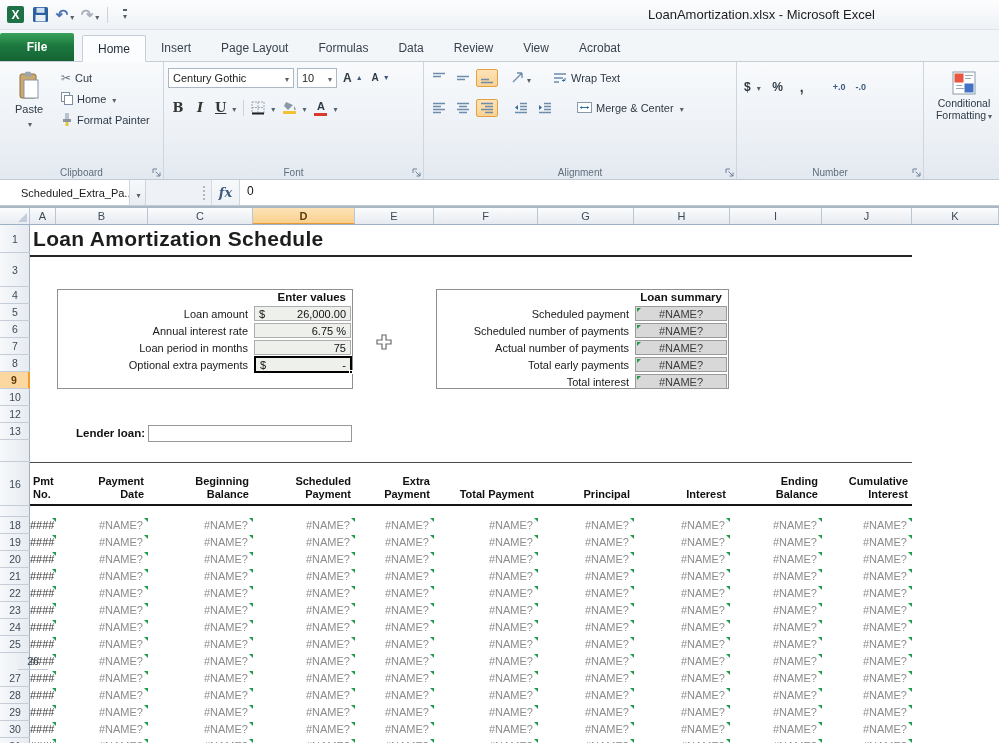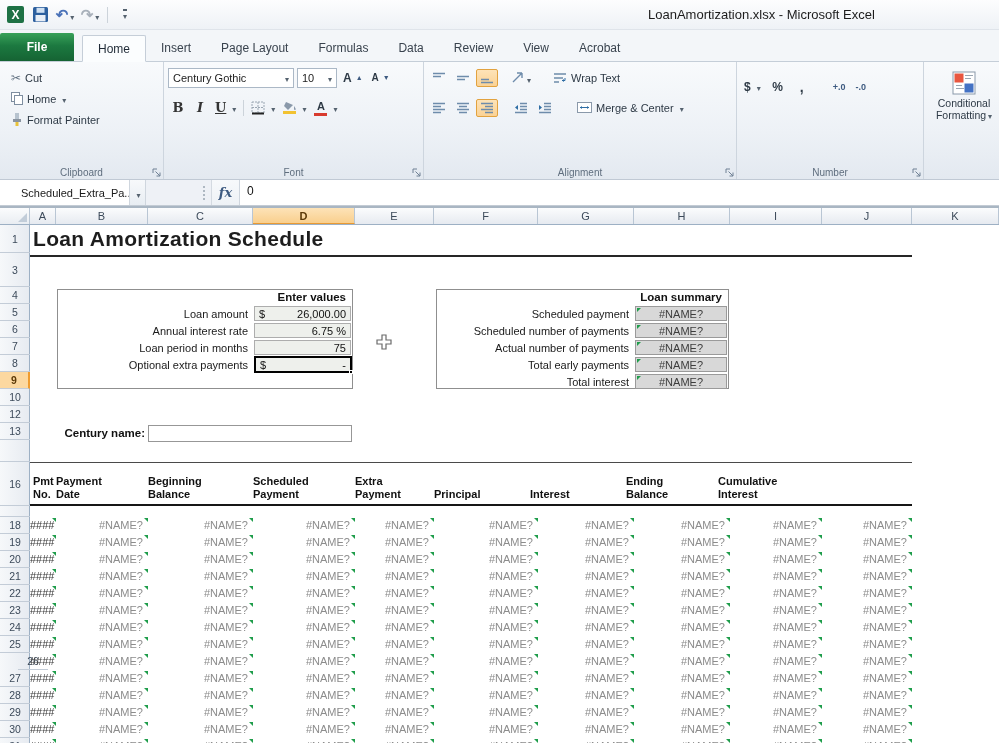--- a/index.html
+++ b/index.html
@@ -65,21 +65,21 @@
 .vcell{width:97px;height:15px;margin-right:1px;border:1px solid #adadad;background:#eef0ec;display:flex;justify-content:space-between;align-items:center;font-size:11px;color:#111;padding:0 4px;position:relative}
 .vcell.selcell{border:2px solid #000;height:17px;width:98px;margin-right:0}
 .fill-handle{position:absolute;right:-3px;bottom:-3px;width:4px;height:4px;background:#000;border:1px solid #fff}
 .scell{width:92px;height:15px;margin-right:1px;border:1px solid #9a9a9a;background:#d8d8d8;display:flex;align-items:center;justify-content:center;font-size:11px;color:#3d3d3d;position:relative}
 .tri{position:absolute;width:0;height:0}
 .tri.tl{left:1px;top:1px;border-top:4px solid #1f9d4b;border-right:4px solid transparent}
 .tri.tr{right:0;top:1px;border-top:4px solid #1f9d4b;border-left:4px solid transparent}
 .lender-label{position:absolute;left:47px;top:202px;width:98px;text-align:right;font-weight:bold;font-size:11.5px;color:#111}
 .lender-box{position:absolute;left:148px;top:200px;width:204px;height:17px;border:1px solid #979797;background:#fff}
 .thead{position:absolute;left:30px;top:237px;width:882px;height:44px;border-top:1px solid #4a4a4a;border-bottom:2px solid #161616;display:flex;align-items:flex-end}
-.hcell{display:flex;flex-direction:column;justify-content:flex-end;font-weight:bold;font-size:11px;line-height:13px;color:#111;text-align:left;padding:0 4px 3px 0;height:100%}
+.hcell{display:flex;flex-direction:column;justify-content:flex-end;font-weight:bold;font-size:11px;line-height:13px;color:#111;text-align:right;padding:0 4px 3px 0;height:100%}
 .hcell.left{text-align:left;padding-left:3px}
 .hcell span:empty{display:none}
 .trow{position:absolute;left:30px;height:17px;display:flex}
 .tcell{position:relative;font-size:11px;color:#8c8c8c;text-align:right;padding-right:5px;line-height:17px}
 .tcell.pmt{color:#3a3a3a}
 .cursor{position:absolute;left:376px;top:109px;width:16px;height:16px}
 
 svg.icon{display:block}
 .alico{width:22px;height:18px;display:flex;align-items:center;justify-content:center;border-radius:2px}
 .alico.active{background:linear-gradient(#fde3b8,#fbd294);border:1px solid #e2a23f}
@@ -128,20 +128,29 @@
     <div class="tab">Data</div>
     <div class="tab">Review</div>
     <div class="tab">View</div>
     <div class="tab">Acrobat</div>
   </div>
 
   <div class="ribbon">
 
     <div class="group" style="width:164px">
       <div style="display:flex">
+        <div class="bigbtn">
+          <svg class="icon" width="24" height="30">
+              <rect x="3" y="3" width="16" height="24" rx="2" fill="#caa96e" stroke="#8a7340"></rect>
+              <rect x="8" y="0.8" width="6" height="5" rx="1" fill="#9aa6b2"></rect>
+              <rect x="7" y="9" width="14" height="18" fill="#fff" stroke="#8a94a0"></rect>
+            </svg>
+          <span>Paste</span>
+            <i class="dd"></i>
+        </div>
         <div style="display:flex;flex-direction:column;margin-left:4px">
           <div class="rbtn">
               <span style="color:#5f6f7f;font-size:12px">✂</span>
               <span>Cut</span>
             </div>
           <div class="rbtn">
               <svg class="icon" width="12" height="13">
                 <rect x="0.5" y="0.5" width="8" height="9" fill="#fff" stroke="#7e8ea0"></rect>
                 <rect x="3.5" y="3.5" width="8" height="9" fill="#fff" stroke="#7e8ea0"></rect>
               </svg>
@@ -477,21 +486,21 @@
       </div>
       <div class="frow">
         <div class="flabel">Total interest</div>
         <div class="scell">
             <i class="tri tl"></i>
             <span>#NAME?</span>
           </div>
       </div>
     </div>
 
-    <div class="lender-label">Century name:</div>
+    <div class="lender-label">Lender loan:</div>
     <div class="lender-box"></div>
 
     <div class="thead" id="table-head">
         <div class="hcell left" style="width: 26px;">
           <span>Pmt</span>
           <span>No.</span>
         </div>
         <div class="hcell" style="width: 92px;">
           <span>Payment</span>
           <span>Date</span>
@@ -501,20 +510,23 @@
           <span>Balance</span>
         </div>
         <div class="hcell" style="width: 102px;">
           <span>Scheduled</span>
           <span>Payment</span>
         </div>
         <div class="hcell" style="width: 79px;">
           <span>Extra</span>
           <span>Payment</span>
         </div>
+        <div class="hcell" style="width: 104px;">
+          <span>Total Payment</span>
+        </div>
         <div class="hcell" style="width: 96px;">
           <span>Principal</span>
         </div>
         <div class="hcell" style="width: 96px;">
           <span>Interest</span>
         </div>
         <div class="hcell" style="width: 92px;">
           <span>Ending</span>
           <span>Balance</span>
         </div>

